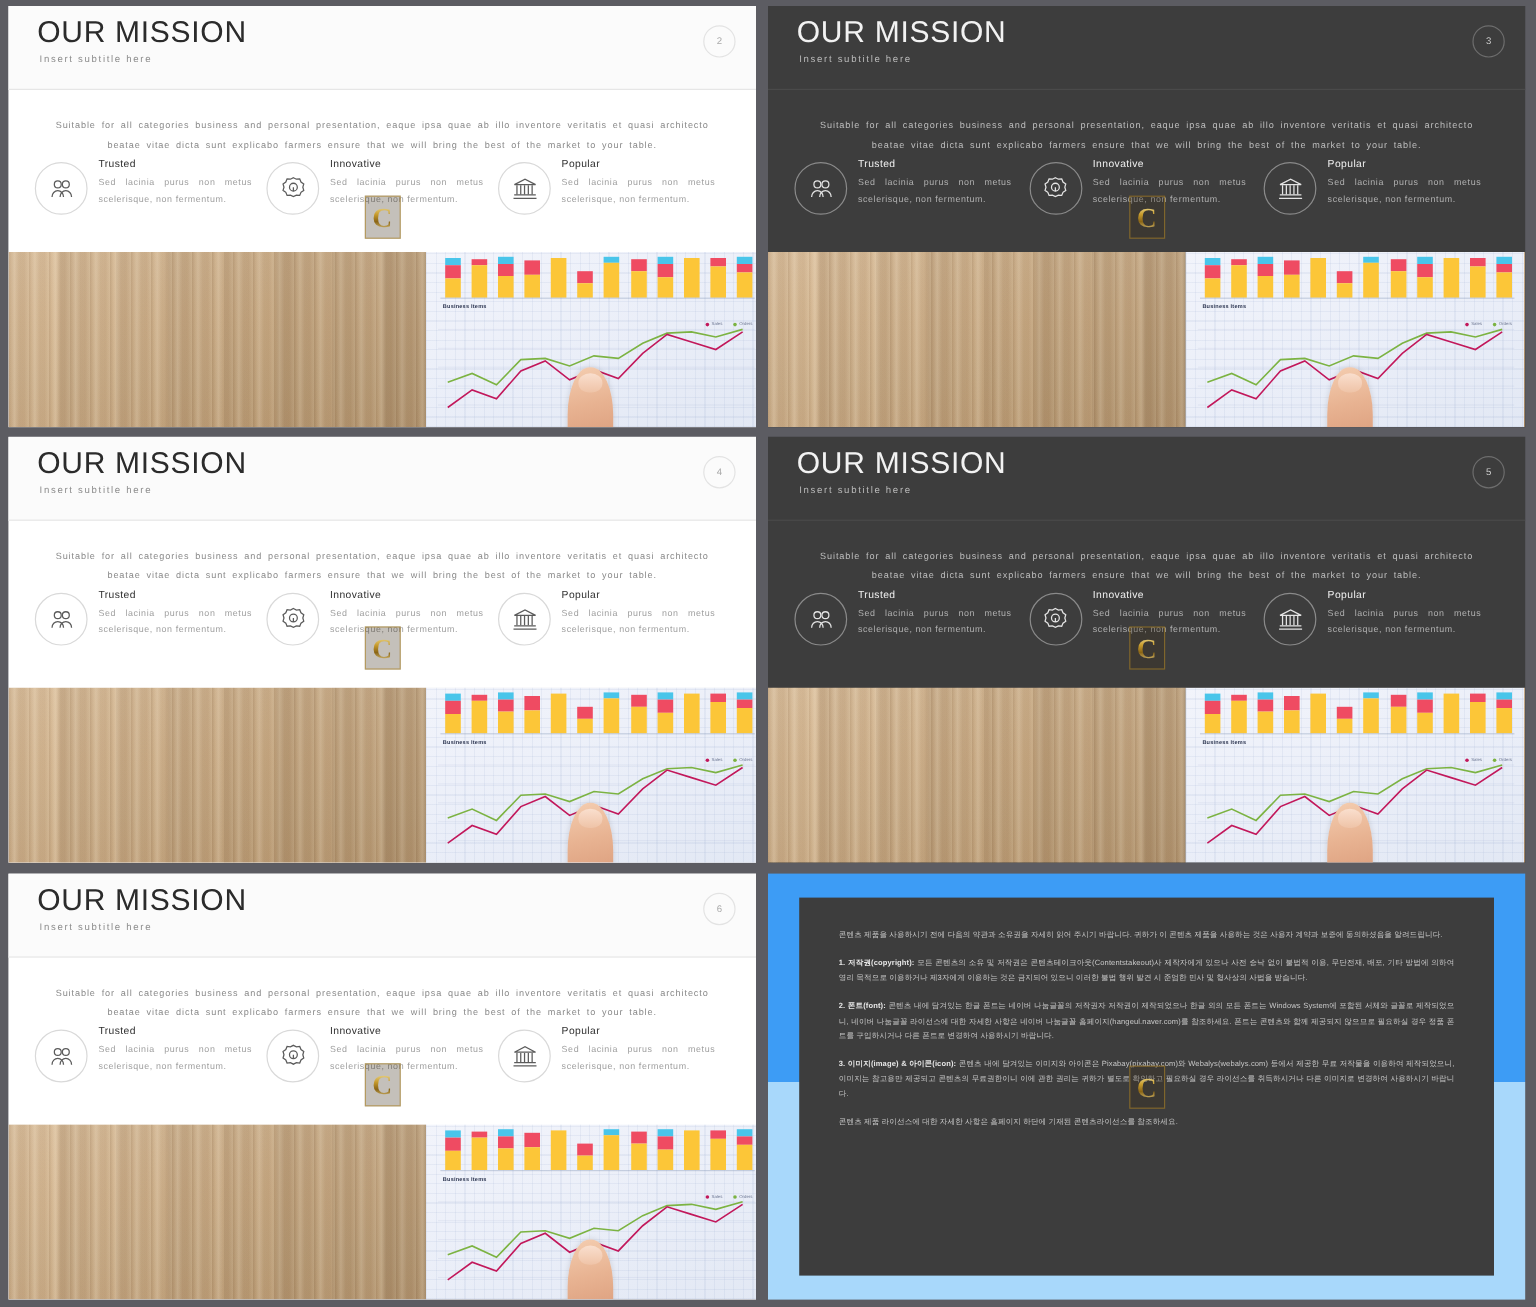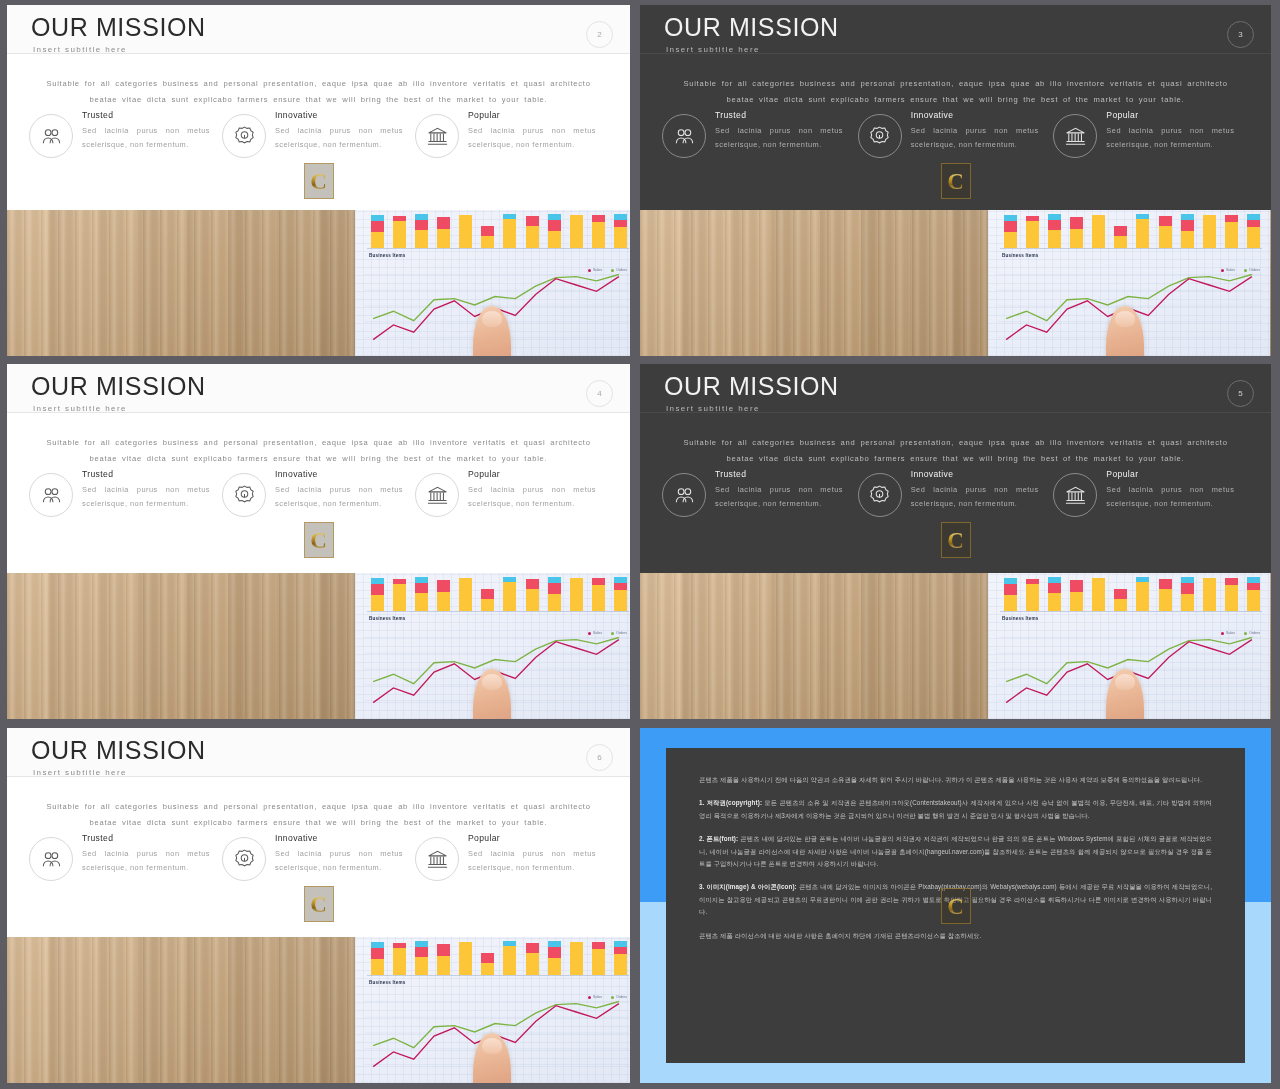--- a/index.html
+++ b/index.html
@@ -34,21 +34,21 @@
     width: 100%;
     height: 100%;
     overflow: hidden;
     background: #fff;
   }
   .slide.dark { background: #3d3d3d; }
 
   
   .hdr {
     position: relative;
-    height: 49px;
+    height: 70px;
     background: #fbfbfb;
     border-bottom: 1px solid #e6e6e6;
   }
   .dark .hdr { background: #3d3d3d; border-bottom: 1px solid #4a4a4a; }
 
   .title {
     position: absolute;
     left: 24px;
     top: 8px;
     font-size: 25px;

